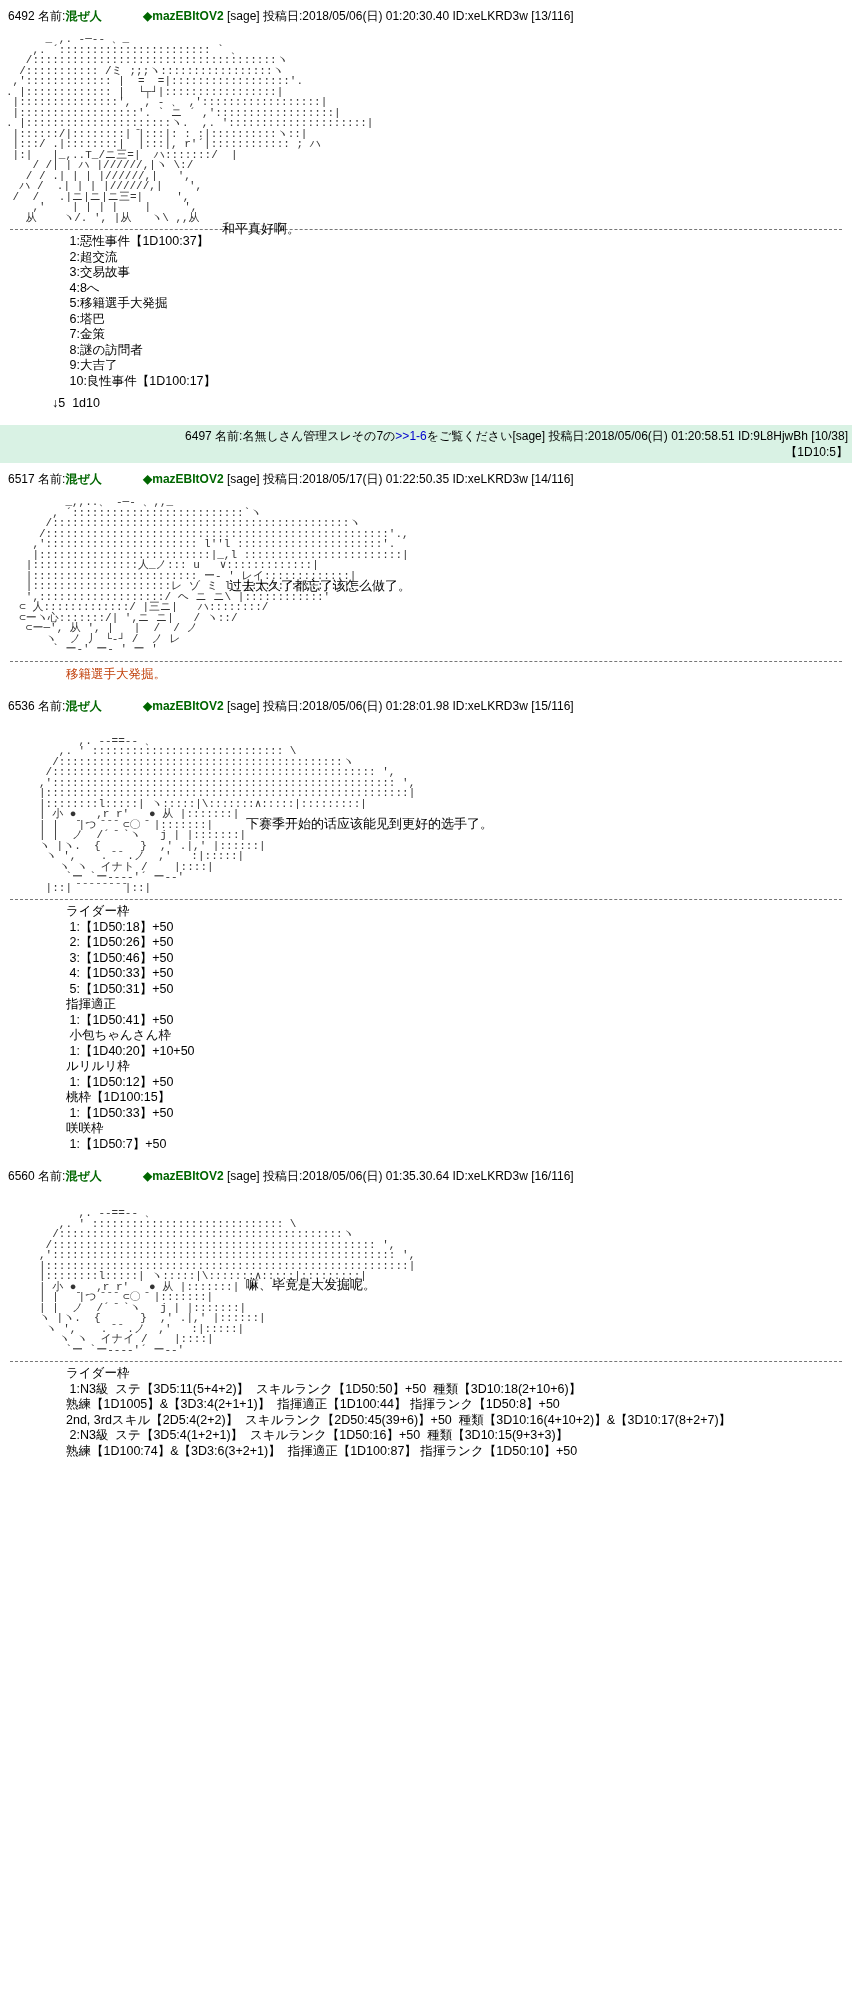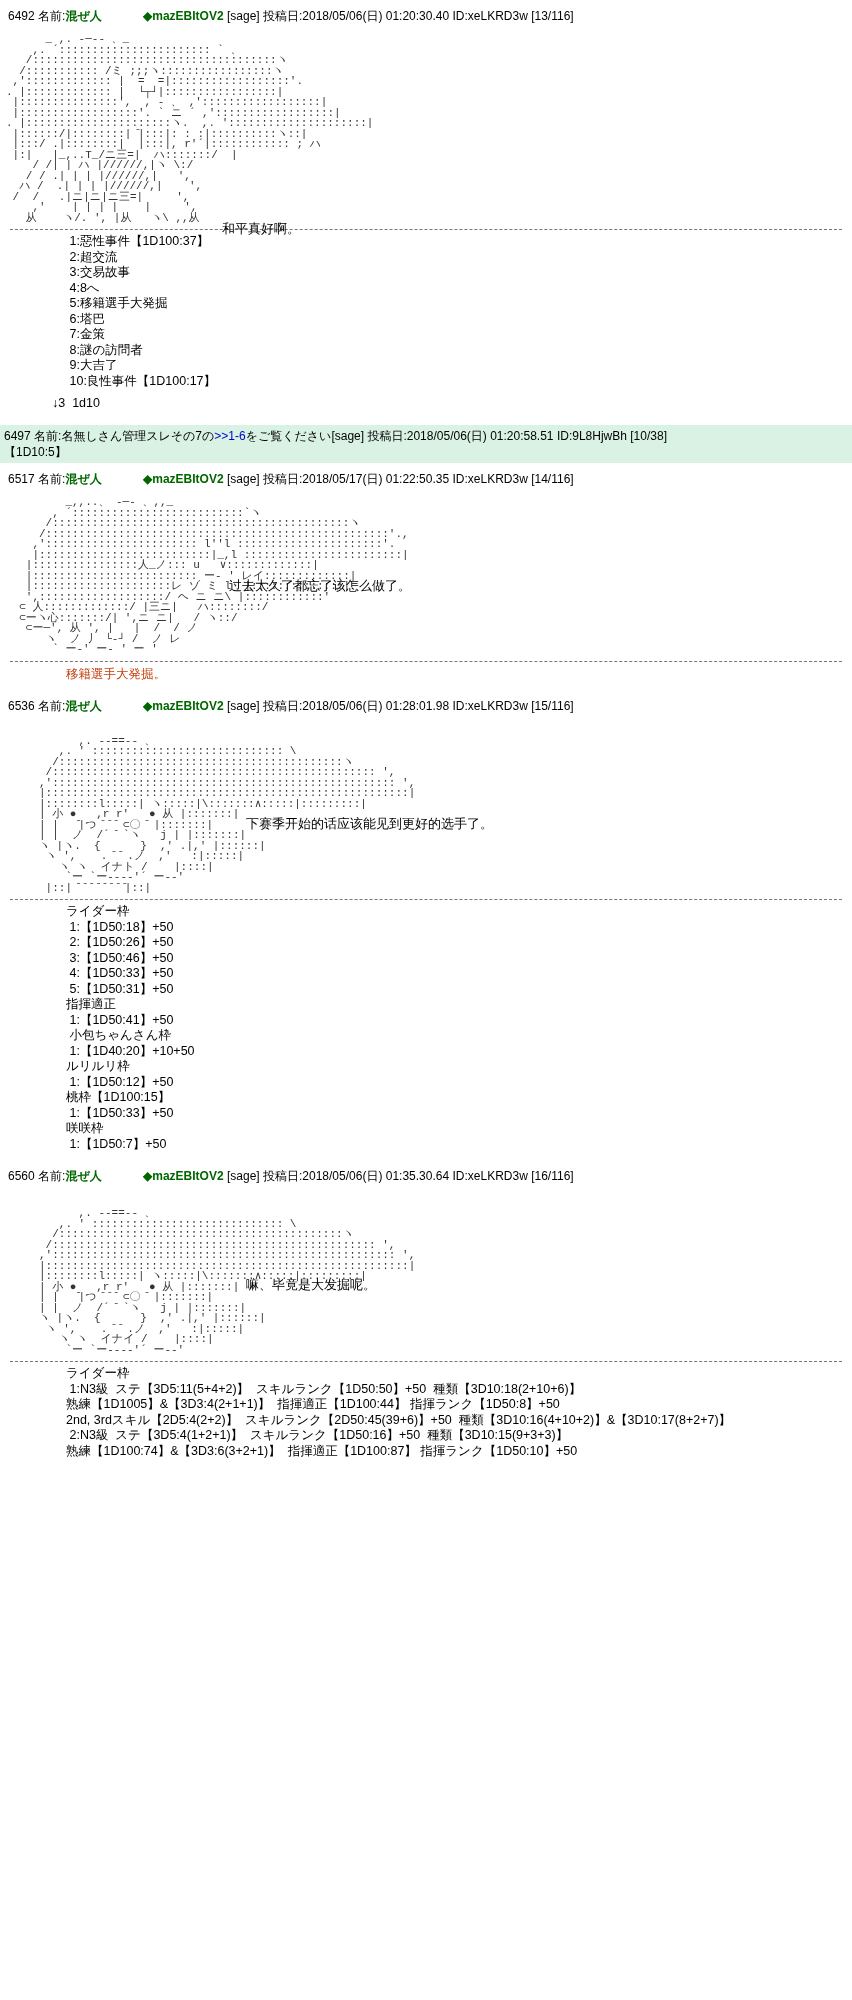--- a/index.html
+++ b/index.html
@@ -25,20 +25,21 @@
   .post-header .trip{color:#006600;font-weight:bold;margin-left:38px;}
   .post-header .sage{color:#000;}
   .post-header .date{color:#000;}
   .post-header .id{color:#000;}
   .post-header .counter{color:#000;}
 
   .highlight{
     background:#d9f2e4;
     padding:3px 4px;
     line-height:16px;
+    text-align:right;
   }
   .highlight .link{color:#0000cc;}
 
   .aa{
     font-family:"Liberation Mono","DejaVu Sans Mono",monospace;
     font-size:11px;
     line-height:10.5px;
     white-space:pre;
     color:#333333;
     letter-spacing:0px;
@@ -141,21 +142,21 @@
 <span> 3:交易故事</span>
 <span> 4:8へ</span>
 <span> 5:移籍選手大発掘</span>
 <span> 6:塔巴</span>
 <span> 7:金策</span>
 <span> 8:謎の訪問者</span>
 <span> 9:大吉了</span>
 <span> 10:良性事件【1D100:17】</span></div>
 
     <div class="spacer-sm"></div>
-    <div class="dice">↓3  1d10</div>
+    <div class="dice">↓5  1d10</div>
     <div class="spacer-md"></div>
   </div>
 
   <div class="highlight">
     <div class="post-header" style="padding:0;">
       <span class="num">6497</span>
       <span class="name-label">名前:</span><span>名無しさん管理スレその7の</span><span class="link">&gt;&gt;1-6</span><span>をご覧ください</span><span class="sage">[sage]</span>
       <span class="date">投稿日:2018/05/06(日) 01:20:58.51</span>
       <span class="id">ID:9L8HjwBh</span>
       <span class="counter">[10/38]</span>

